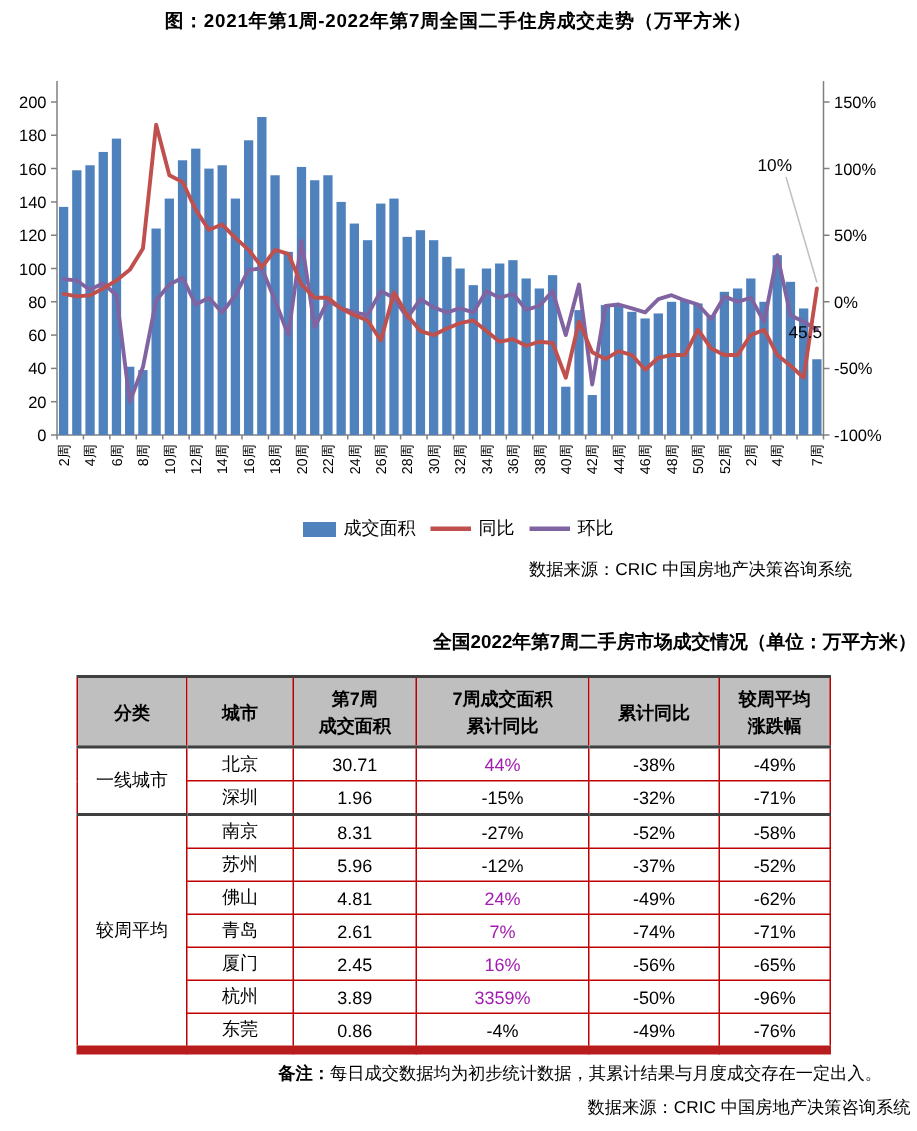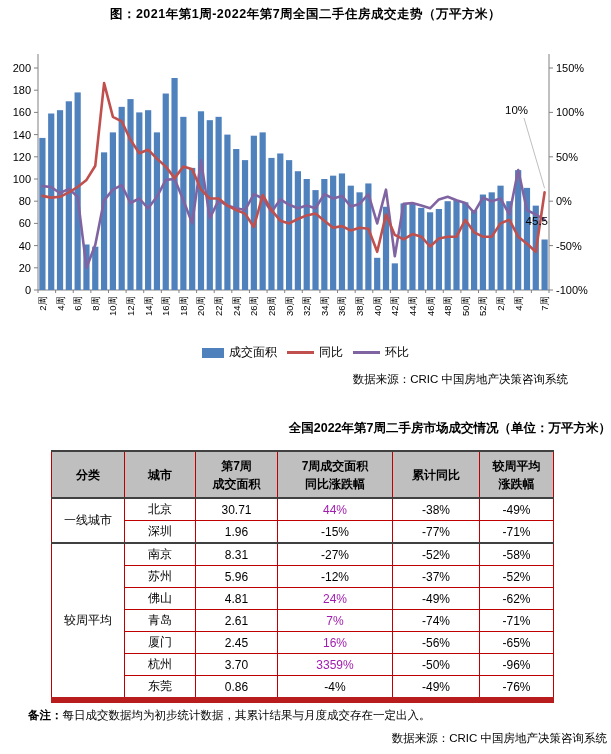--- a/index.html
+++ b/index.html
@@ -17,21 +17,21 @@
   .tbl-title{position:absolute;top:420px;left:0;width:611px;text-align:right;
              font-size:12.5px;font-weight:bold;}
   table{position:absolute;top:450px;left:51px;border-collapse:collapse;table-layout:fixed;
         font-size:12px;border-top:2px solid #404040;border-bottom:6px solid #b91c1c;}
   th,td{border:1px solid #C00000;text-align:center;vertical-align:middle;padding:0 2px;
         overflow:hidden;}
   th{background:#BFBFBF;font-weight:bold;height:45px;white-space:pre-line;line-height:1.5;}
   td{height:21px;}
   td.red{color:#a21caf;}
   tr.group-start td{border-top:2px solid #404040;}
-  .note{position:absolute;top:708px;left:28px;width:560px;font-size:11.5px;}
+  .note{position:absolute;top:708px;left:28px;width:560px;font-size:11.5px;text-align:right;}
   .note b{font-weight:bold;}
   .src2{position:absolute;top:731px;left:0;width:607px;text-align:right;font-size:11.5px;}
 </style>
 </head>
 <body>
 
 <div id="page">
   <div class="chart-title">图：2021年第1周-2022年第7周全国二手住房成交走势（万平方米）</div>
 
   <svg id="chart-svg" width="611" height="300">
@@ -236,40 +236,40 @@
         <col style="width:87px">
         <col style="width:74px">
     </colgroup>
     <thead>
         <tr id="thead-row">
           <th>分类</th>
           <th>城市</th>
           <th>第7周
 成交面积</th>
           <th>7周成交面积
-同比涨跌幅</th>
+累计同比</th>
           <th>累计同比</th>
           <th>较周平均
 涨跌幅</th>
         </tr>
       </thead>
     <tbody id="tbody">
         <tr class="group-start">
           <td rowspan="2">一线城市</td>
           <td>北京</td>
           <td>30.71</td>
           <td class="red">44%</td>
           <td>-38%</td>
           <td>-49%</td>
         </tr>
         <tr>
           <td>深圳</td>
           <td>1.96</td>
           <td>-15%</td>
-          <td>-77%</td>
+          <td>-32%</td>
           <td>-71%</td>
         </tr>
         <tr class="group-start">
           <td rowspan="7">较周平均</td>
           <td>南京</td>
           <td>8.31</td>
           <td>-27%</td>
           <td>-52%</td>
           <td>-58%</td>
         </tr>
@@ -296,21 +296,21 @@
         </tr>
         <tr>
           <td>厦门</td>
           <td>2.45</td>
           <td class="red">16%</td>
           <td>-56%</td>
           <td>-65%</td>
         </tr>
         <tr>
           <td>杭州</td>
-          <td>3.70</td>
+          <td>3.89</td>
           <td class="red">3359%</td>
           <td>-50%</td>
           <td>-96%</td>
         </tr>
         <tr>
           <td>东莞</td>
           <td>0.86</td>
           <td>-4%</td>
           <td>-49%</td>
           <td>-76%</td>

